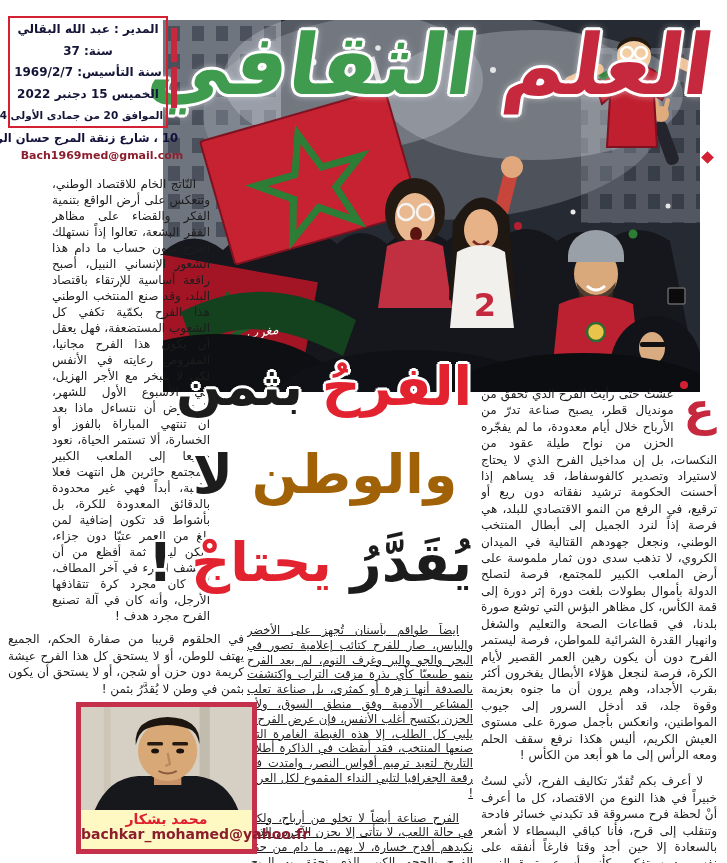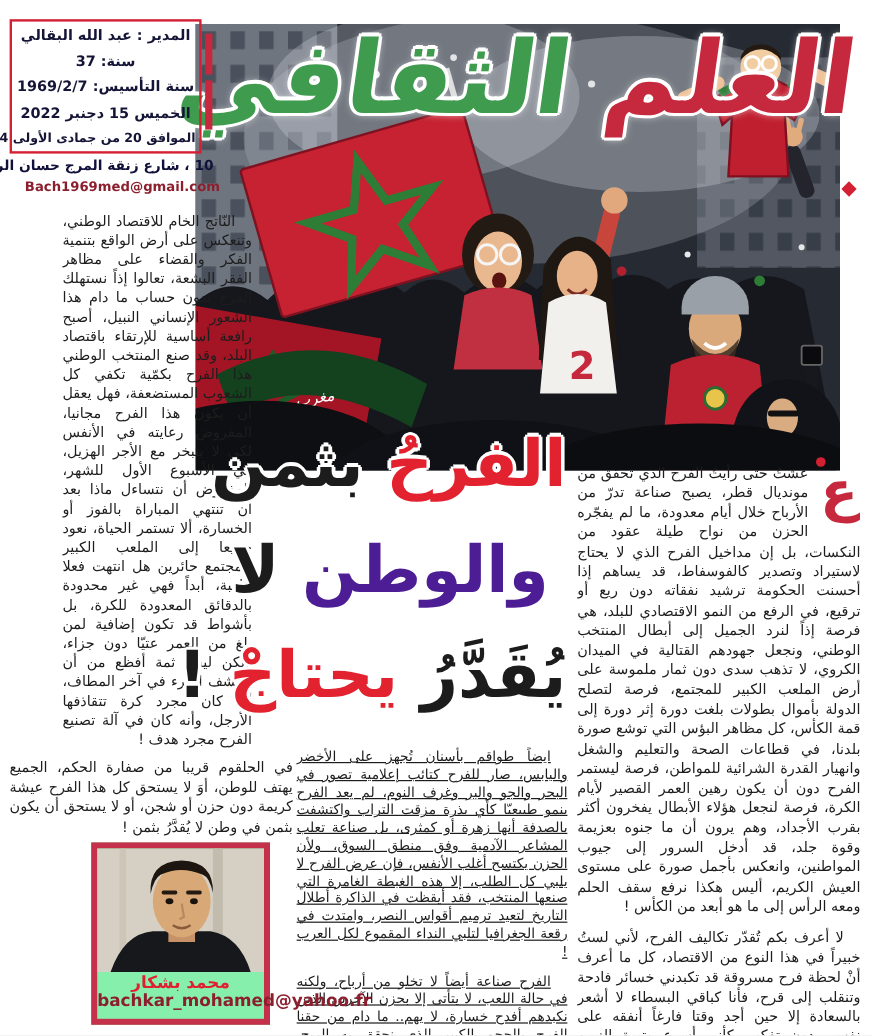--- a/index.html
+++ b/index.html
@@ -30,36 +30,36 @@
                         -2px -2px 0 #fff,2px -2px 0 #fff,-2px 2px 0 #fff,2px 2px 0 #fff,0 0 8px #fff;}
   .masthead .w-red{color:#c6293e;}
   .masthead .w-green{color:#3f9b4e;}
   
   .headline{position:absolute;left:178px;top:356px;width:294px;text-align:center;direction:rtl;
             font-weight:bold;z-index:5;}
   .hl-line{font-size:54px;line-height:62px;margin-bottom:26px;white-space:nowrap;
            text-shadow:-3px 0 0 #fff,3px 0 0 #fff,0 -3px 0 #fff,0 3px 0 #fff,
                        -2px -2px 0 #fff,2px -2px 0 #fff,-2px 2px 0 #fff,2px 2px 0 #fff;}
   .hl-red{color:#e2222e;}
-  .hl-green{color:#4c1d95;margin-top:24px;}
+  .hl-green{color:#a16207;margin-top:24px;}
   .hl-black{color:#1c1c1c;}
   
   .col{position:absolute;font-size:12px;line-height:16px;text-align:justify;direction:rtl;
        color:#1d1d1d;overflow:hidden;}
   .col p{margin:0 0 10px;text-indent:14px;}
   .left-col{left:8px;top:176px;width:158px;height:456px;margin-left:44px;}
   .left-tail{left:8px;top:631px;width:236px;height:68px;line-height:16.5px;}
   .left-tail p{text-indent:0;}
   .mid-col{left:247px;top:623px;width:226px;height:240px;font-size:11.5px;line-height:14.8px;text-decoration:underline;}
   .right-col{left:481px;top:386px;width:236px;height:477px;line-height:16.4px;}
   .dropcap{float:right;color:#c6293e;font-size:46px;line-height:46px;font-weight:bold;
            margin:0 2px 4px 10px;}
   
-  .author{position:absolute;left:76px;top:702px;width:149px;height:152px;border:5px solid #c5304a;
-          box-sizing:border-box;background:#86efac;text-align:center;}
+  .author{position:absolute;left:76px;top:702px;width:181px;height:152px;border:5px solid #c5304a;
+          box-sizing:border-box;background:#fef9c3;text-align:center;}
   .author svg{display:block;width:100%;height:103px;}
   .author-name{color:#e02030;font-weight:bold;font-size:14px;line-height:18px;direction:rtl;}
   .author-email{color:#8c1f2e;font-weight:bold;font-size:14px;line-height:13px;}
   
   .mark-diamond{position:absolute;left:703px;top:153px;width:9px;height:9px;background:#d42033;
                 transform:rotate(45deg);}
   .mark-dot{position:absolute;left:680px;top:381px;width:8px;height:8px;border-radius:50%;background:#d42033;}
 </style>
 </head>
 <body>

